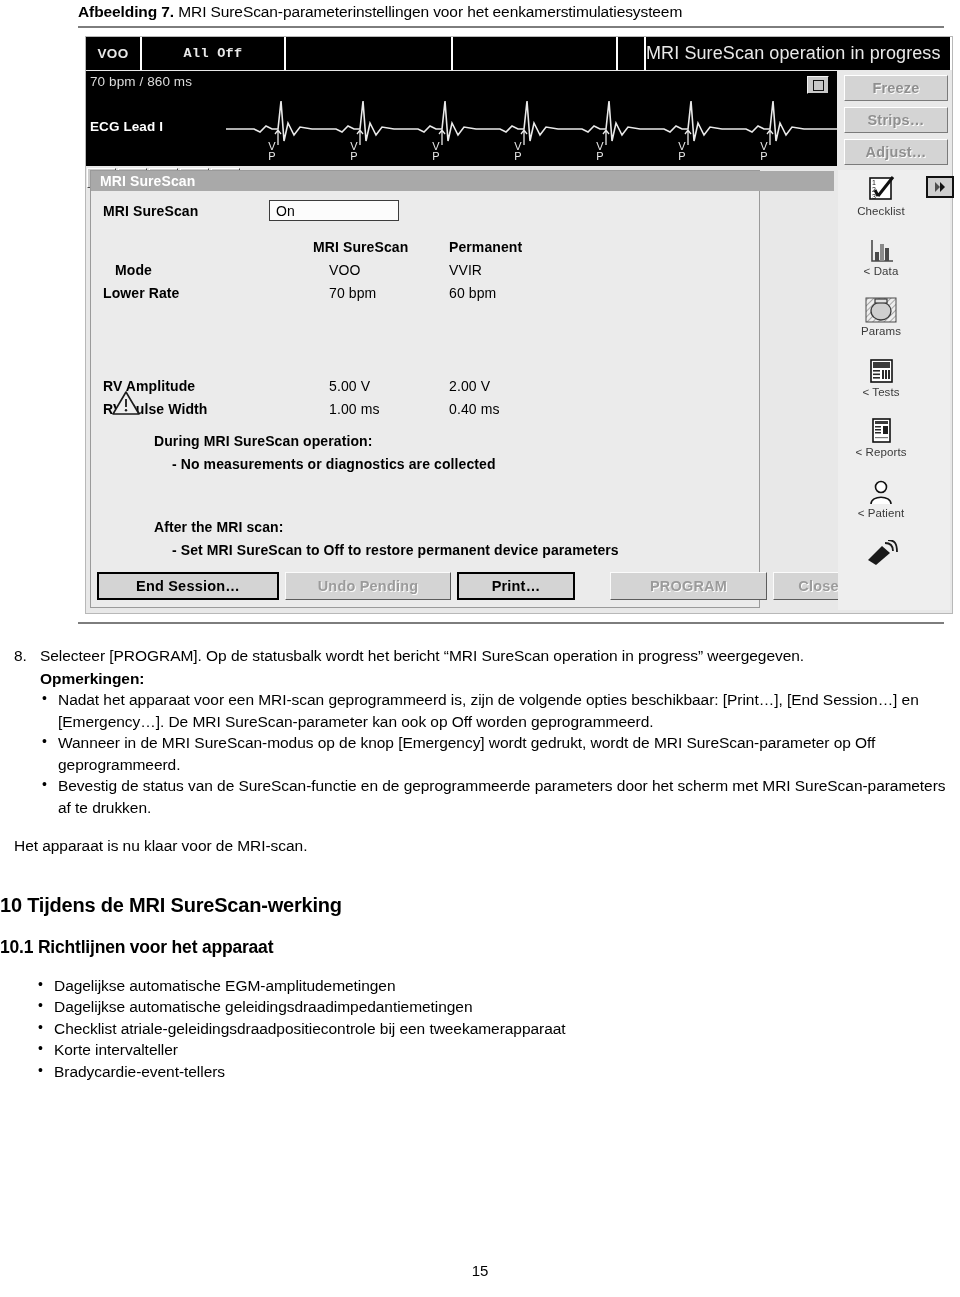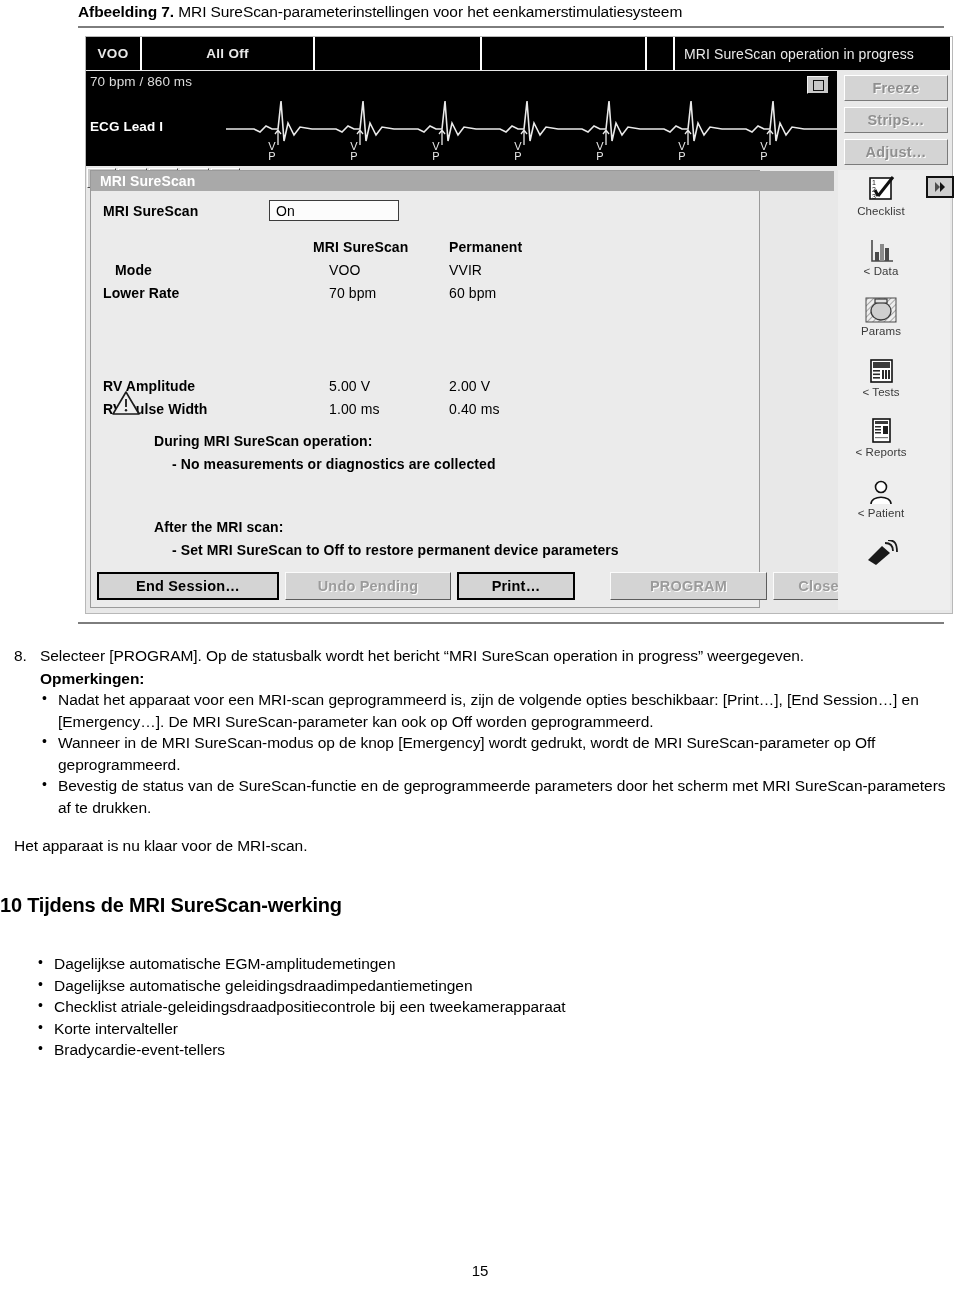--- a/index.html
+++ b/index.html
@@ -35,25 +35,25 @@
     position:absolute;left:0;top:0;width:866px;height:33px;
     background:#000;display:flex;align-items:stretch;
   }
   .stat-seg{
     border-right:2px solid #ffffff;
     display:flex;align-items:center;justify-content:center;
     color:#e9e9e9;font-size:13.5px;font-weight:bold;letter-spacing:0.3px;
     box-sizing:border-box;
   }
   .stat-seg.s1{width:56px;}
-  .stat-seg.s2{width:173px;}
+  .stat-seg.s2{width:144px;font-family:Liberation Mono, monospace;}
   .stat-seg.s3{width:167px;}
   .stat-seg.s4{width:165px;}
   .stat-seg.s5{width:28px;}
-  .stat-seg.s6{flex:1;justify-content:flex-start;padding-left:9px;font-weight:normal;font-size:14px;letter-spacing:0.1px;}
+  .stat-seg.s6{flex:1;justify-content:flex-start;font-weight:normal;font-size:18px;letter-spacing:0.1px;}
 
   
   .ecg{
     position:absolute;left:0;top:34px;width:751px;height:95px;
     background:#000;overflow:hidden;
   }
   .ecg-rate{
     position:absolute;left:4px;top:3px;color:#dcdcdc;
     font-size:13.5px;letter-spacing:0.1px;
   }
@@ -447,20 +447,21 @@
       </ul>
     </div>
 
     <div style="height:17px" class="sp"></div>
     <div class="plain">Het apparaat is nu klaar voor de MRI-scan.</div>
 
     <div style="height:38px" class="sp"></div>
     <h2 class="h-sec plain">10  Tijdens de MRI SureScan-werking</h2>
 
     <div style="height:21px" class="sp"></div>
+    <h3 class="h-sub plain">10.1  Richtlijnen voor het apparaat</h3>
 
     <div style="height:14px" class="sp"></div>
 
     <ul class="bul" style="margin-left:36px;margin-top:2px;">
       <li>Dagelijkse automatische EGM-amplitudemetingen</li>
       <li>Dagelijkse automatische geleidingsdraadimpedantiemetingen</li>
       <li>Checklist atriale-geleidingsdraadpositiecontrole bij een tweekamerapparaat</li>
       <li>Korte intervalteller</li>
       <li>Bradycardie-event-tellers</li>
     </ul>

